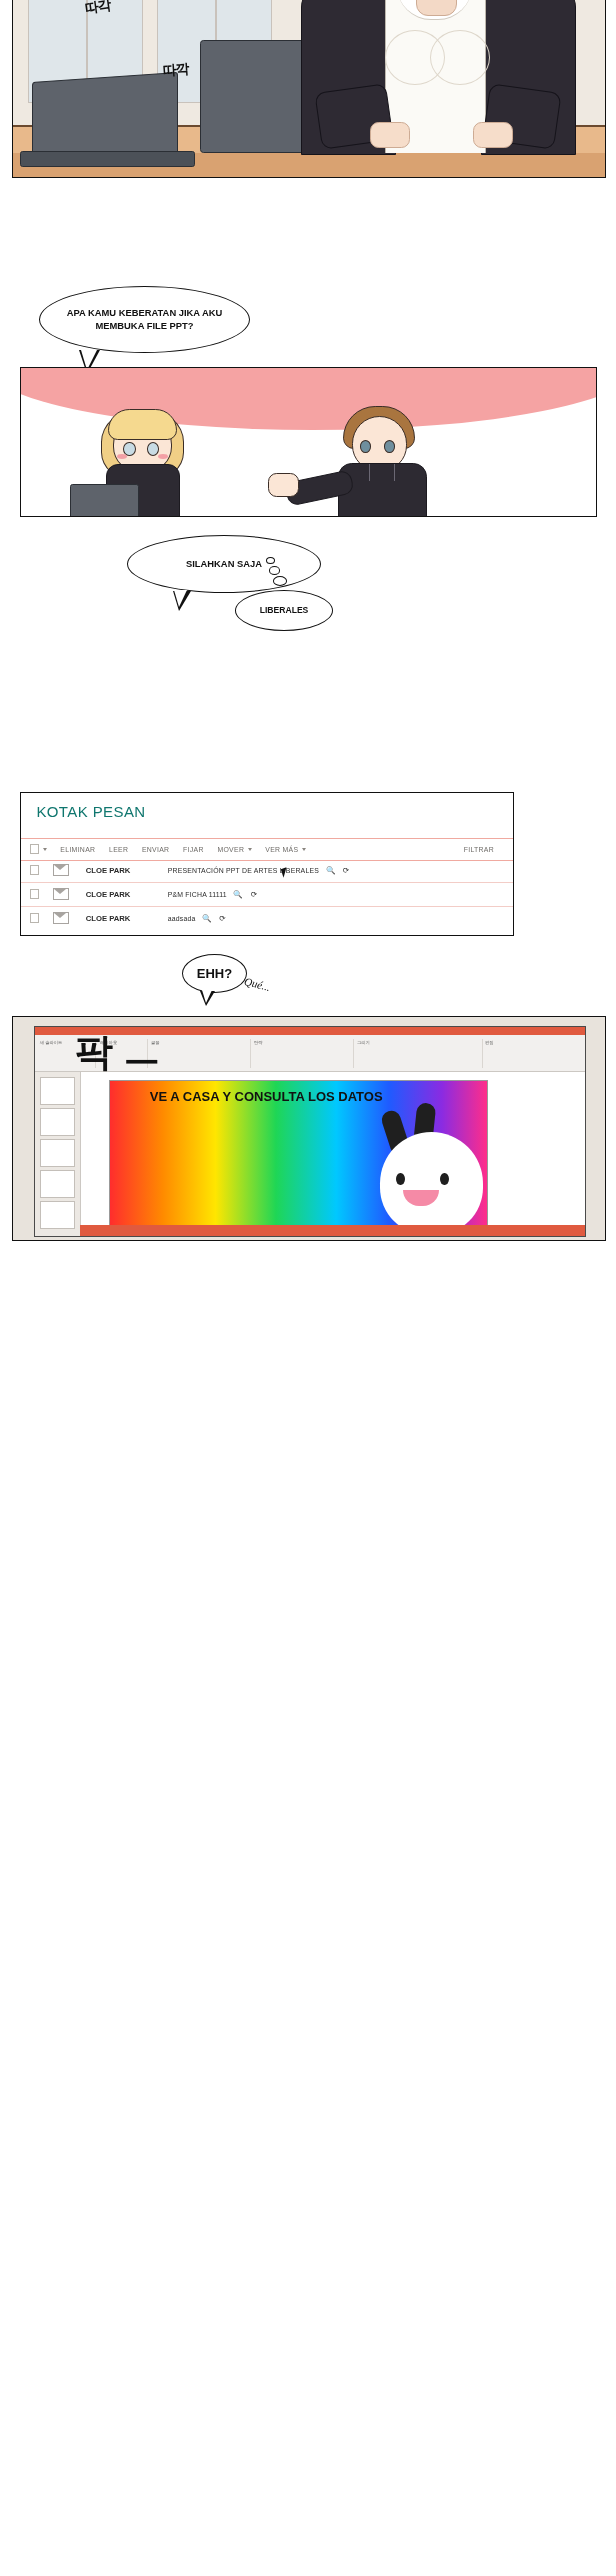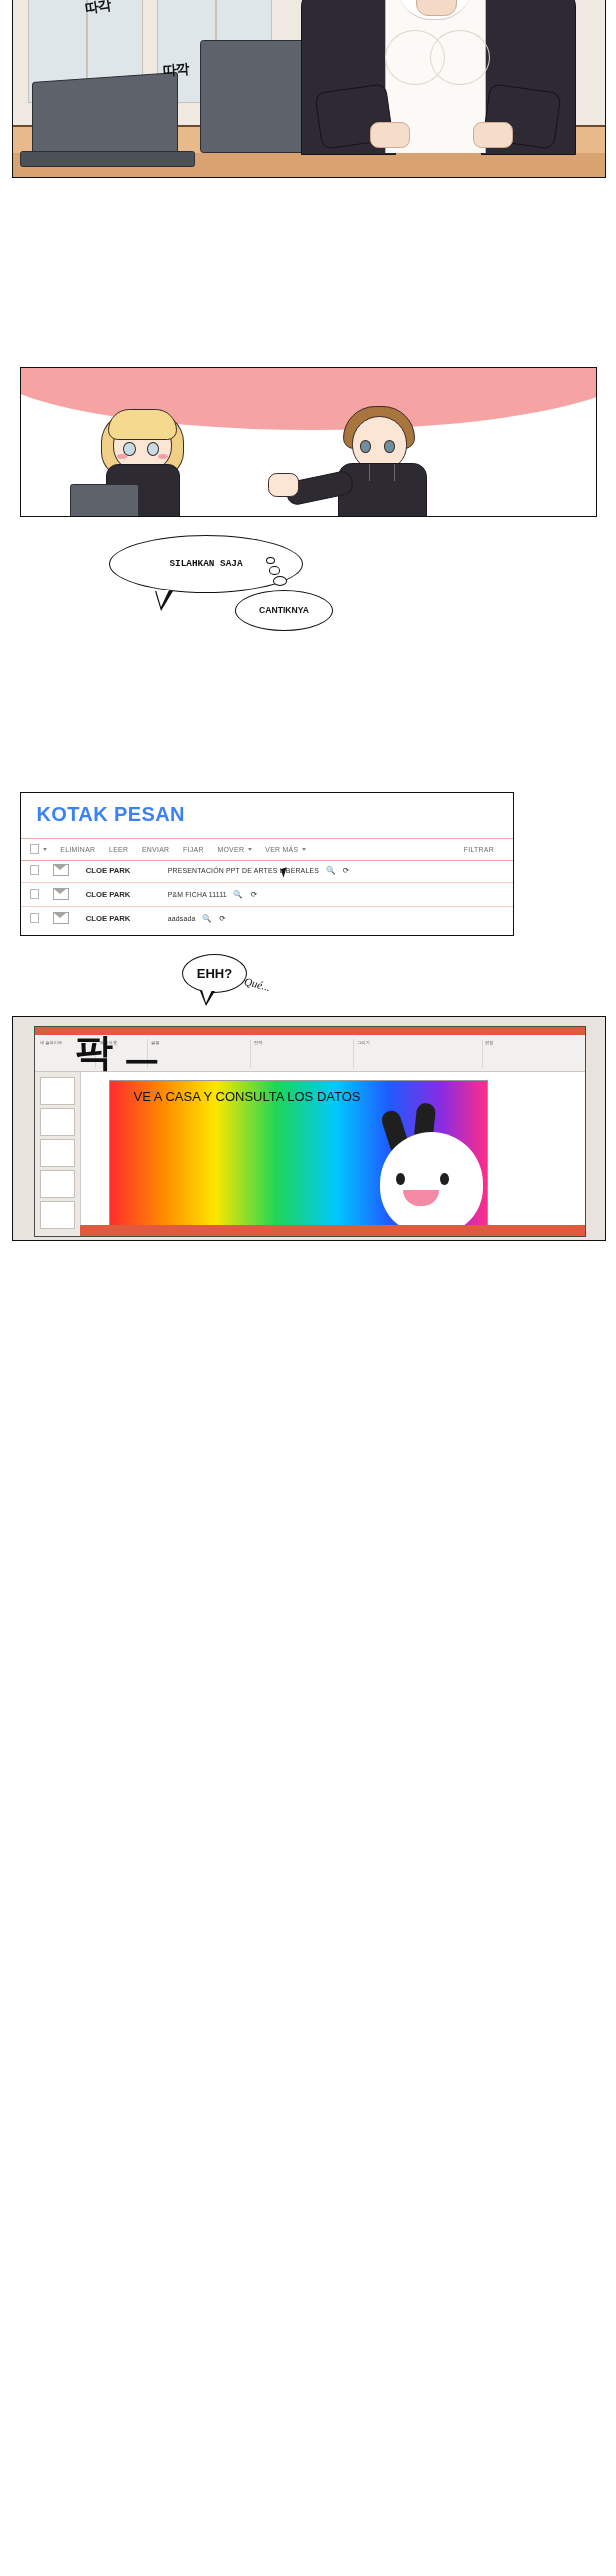--- a/index.html
+++ b/index.html
@@ -171,22 +171,22 @@
   .bub-ppt .tail::after {
     content: "";
     position: absolute;
     left: -6px; top: -24px;
     border-left: 6px solid transparent;
     border-right: 10.3px solid transparent;
     border-top: 20.6px solid #ffffff;
   }
 
   .bub-silahkan {
-    left: 109px; top: 535px; width: 194px; height: 58px;
-    font-size: 9.4px; padding: 0 12px; font-family: Liberation Mono, monospace;
+    left: 127px; top: 535px; width: 194px; height: 58px;
+    font-size: 9.4px; padding: 0 12px;
   }
   .bub-silahkan .tail {
     left: 45px; bottom: -19px;
     border-left: 6.9px solid transparent;
     border-right: 12px solid transparent;
     border-top: 20.6px solid #111;
   }
   .bub-silahkan .tail::after {
     content: "";
     position: absolute;
@@ -345,21 +345,21 @@
     left: 20px;
     top: 792px;
     width: 494px;
     height: 144px;
     border: 1.7px solid #111;
     background: #ffffff;
     box-sizing: border-box;
   }
   .mb-title {
     position: absolute; left: 15.4px; top: 10.3px;
-    font-size: 20px; font-weight: bold; letter-spacing: 0.4px; color: #3b82f6;
+    font-size: 15px; font-weight: normal; letter-spacing: 0.4px; color: #0f766e;
   }
   .mb-toolbar {
     position: absolute; left: 0; top: 45px; width: 100%; height: 20.6px;
     border-top: 0.9px solid #f0a9a0;
     border-bottom: 0.9px solid #f0a9a0;
     display: flex; align-items: center;
     font-size: 6.9px; color: #6d6a66; letter-spacing: 0.3px;
   }
   .mb-cb {
     width: 7.7px; height: 7.7px; border: 0.9px solid #b9b5ae; background: #fff;
@@ -471,22 +471,22 @@
   }
   .p4-bunny-eye.e1 { right: 82px; bottom: 50px; }
   .p4-bunny-eye.e2 { right: 38px; bottom: 50px; }
   .p4-bunny-mouth {
     position: absolute; right: 48px; bottom: 29px;
     width: 36px; height: 15.4px; background: #f58aa6;
     border-radius: 0 0 20.6px 20.6px;
   }
   .p4-slide-title {
     position: absolute; left: 24px; top: 8.6px; width: 249px;
-    font-size: 13px; font-weight: normal; line-height: 1.2;
-    color: #111; text-align: left;
+    font-size: 13px; font-weight: bold; line-height: 1.2;
+    color: #111; text-align: right;
   }
   .p4-oval {
     position: absolute; left: 45px; top: 53px;
     width: 237px; height: 53px;
     background: #ffffff;
     border: 2.6px solid #111;
     border-radius: 50%;
     display: flex; flex-direction: column;
     align-items: center; justify-content: center;
     font-size: 9.4px; font-weight: bold; line-height: 1.35; color: #111;
@@ -541,20 +541,24 @@
       <div class="p1-arm a1"></div>
       <div class="p1-arm a2"></div>
       <div class="p1-hand h1"></div>
       <div class="p1-hand h2"></div>
     </div>
 
     <div class="sfx sfx-1">따각</div>
     <div class="sfx sfx-2">따깍</div>
   </div>
 
+  <div class="bubble bub-ppt">
+    <span>APA KAMU KEBERATAN JIKA AKU MEMBUKA FILE PPT?</span>
+    <span class="tail"></span>
+  </div>
 
   <div class="panel2">
     <div class="p2-sky"></div>
 
     <div class="p2-girl">
       <div class="hair g-hair-back"></div>
       <div class="head g-head"></div>
       <div class="hair g-hair-front"></div>
       <div class="g-eye e1"></div>
       <div class="g-eye e2"></div>
@@ -579,21 +583,21 @@
 
   <div class="bubble bub-silahkan">
     <span>SILAHKAN SAJA</span>
     <span class="tail"></span>
   </div>
 
   <div class="thought-dot td3"></div>
   <div class="thought-dot td2"></div>
   <div class="thought-dot td1"></div>
   <div class="bubble bub-cantik">
-    <span>CANTIKNYA</span>
+    <span>LIBERALES</span>
   </div>
 
   <div class="panel3">
     <div class="mb-title">KOTAK PESAN</div>
 
     <div class="mb-toolbar">
       <span class="mb-cb"></span>
       <span class="mb-caret"></span>
       <span class="mb-tool">ELIMINAR</span>
       <span class="mb-tool">LEER</span>

